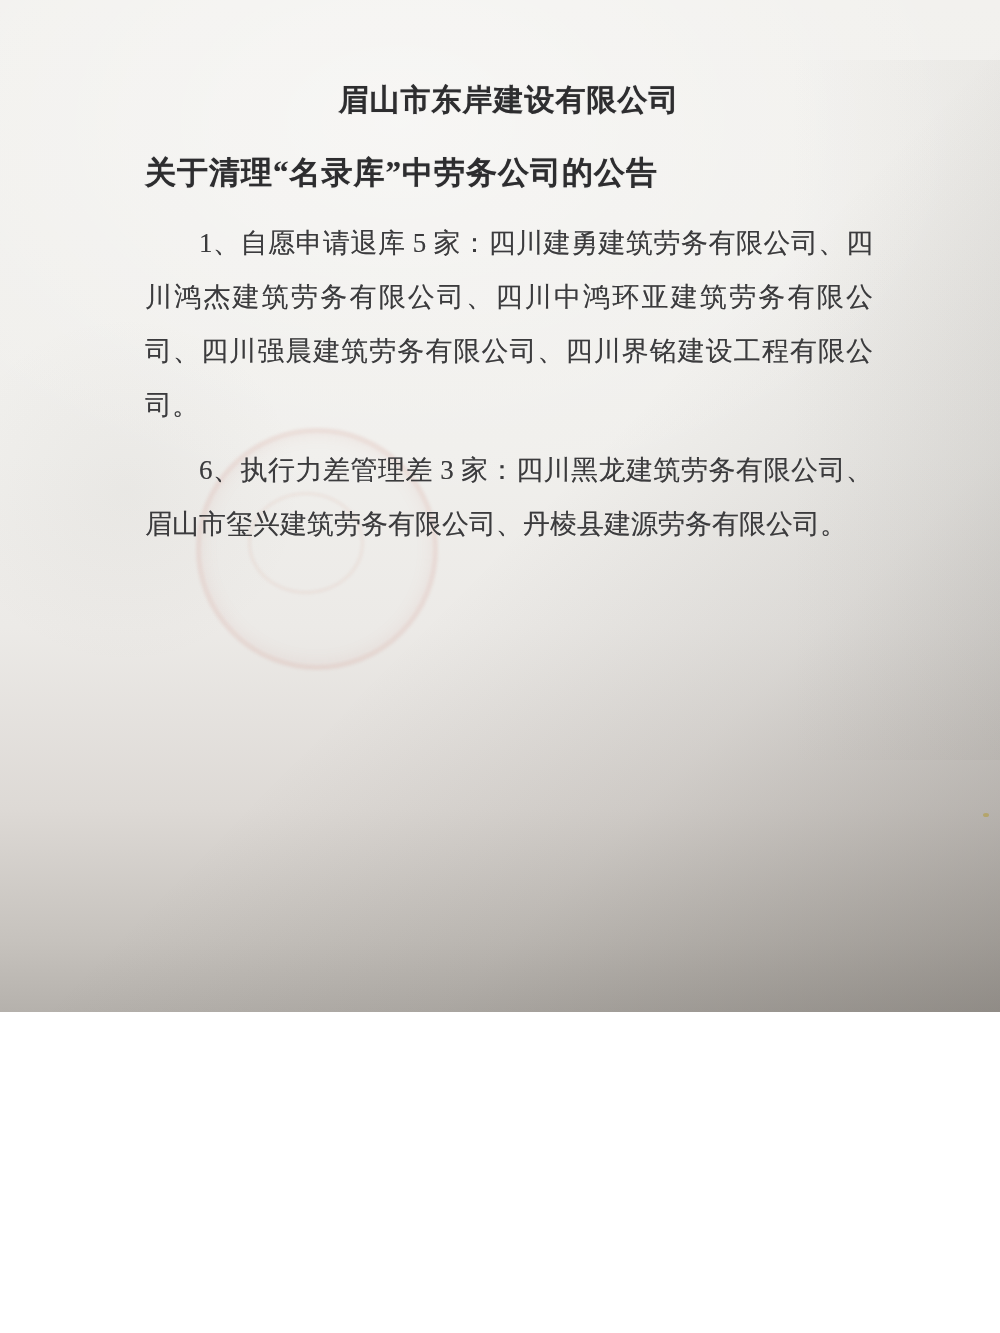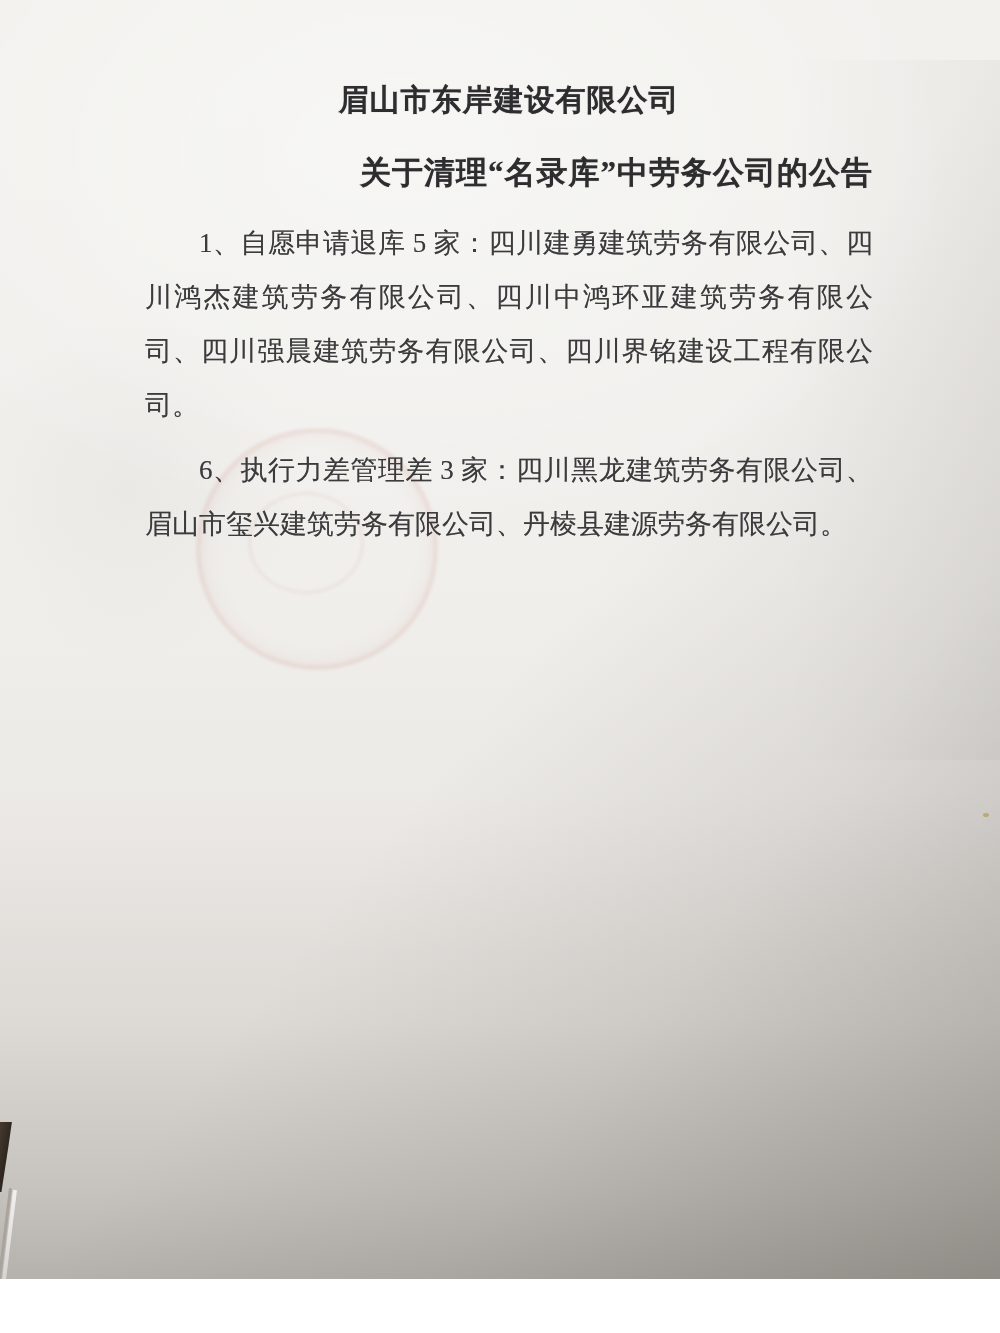--- a/index.html
+++ b/index.html
@@ -9,21 +9,21 @@
   body {
     width: 1000px;
     height: 1333px;
     overflow: hidden;
     font-family: "Liberation Serif", "DejaVu Serif", serif;
   }
   
   .photo {
     position: relative;
     width: 1000px;
-    height: 1279px;
+    height: 1012px;
     background:
       radial-gradient(ellipse 900px 600px at 40% 12%, rgba(255,255,255,0.40), rgba(255,255,255,0) 65%),
       linear-gradient(to bottom right, rgba(0,0,0,0) 52%, rgba(72,67,61,0.10) 72%, rgba(72,67,61,0.24) 88%, rgba(72,67,61,0.34) 100%),
       linear-gradient(to bottom, #f2f1ee 0%, #f0efec 45%, #eceae7 62%, #ddd9d5 80%, #c6c2bd 93%, #b5b1ac 100%);
     overflow: hidden;
   }
   
   .crease-a {
     position: absolute; left: 0; top: 240px; width: 420px; height: 500px;
     background: radial-gradient(ellipse 60% 50% at 30% 50%, rgba(120,115,108,0.05), rgba(0,0,0,0) 70%);
@@ -86,21 +86,21 @@
     text-align: center;
     color: #2d2d2f;
     letter-spacing: 1px;
     text-shadow: 0 0 0.7px rgba(45,45,47,0.55);
   }
   .doc-subtitle {
     margin: 40px 0 0 0;
     font-size: 31px;
     line-height: 33px;
     font-weight: 700;
-    text-align: right;
+    text-align: left;
     color: #2d2d2f;
     letter-spacing: 1px;
     text-shadow: 0 0 0.7px rgba(45,45,47,0.55);
   }
   .doc-body {
     margin-top: 27px;
     font-size: 27px;
     line-height: 54px;
     text-align: justify;
     text-shadow: 0 0 0.6px rgba(60,60,62,0.45);

